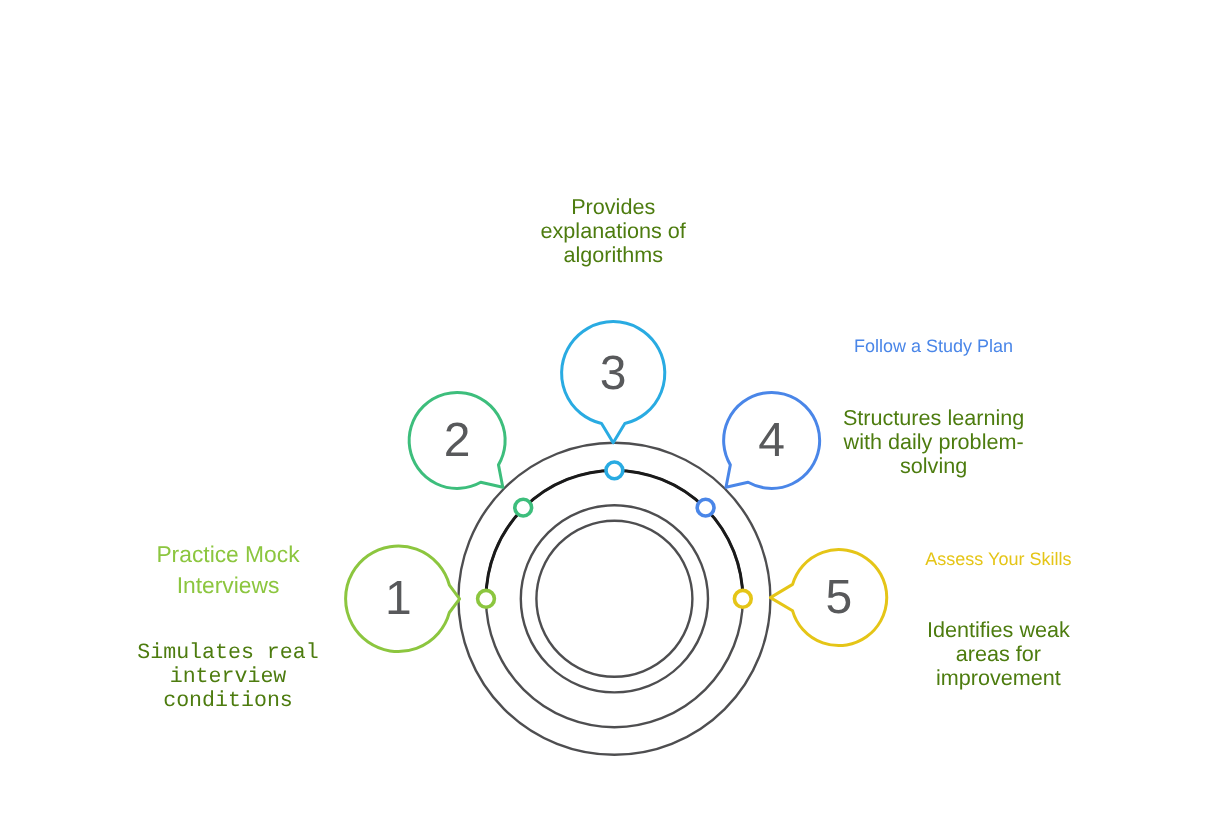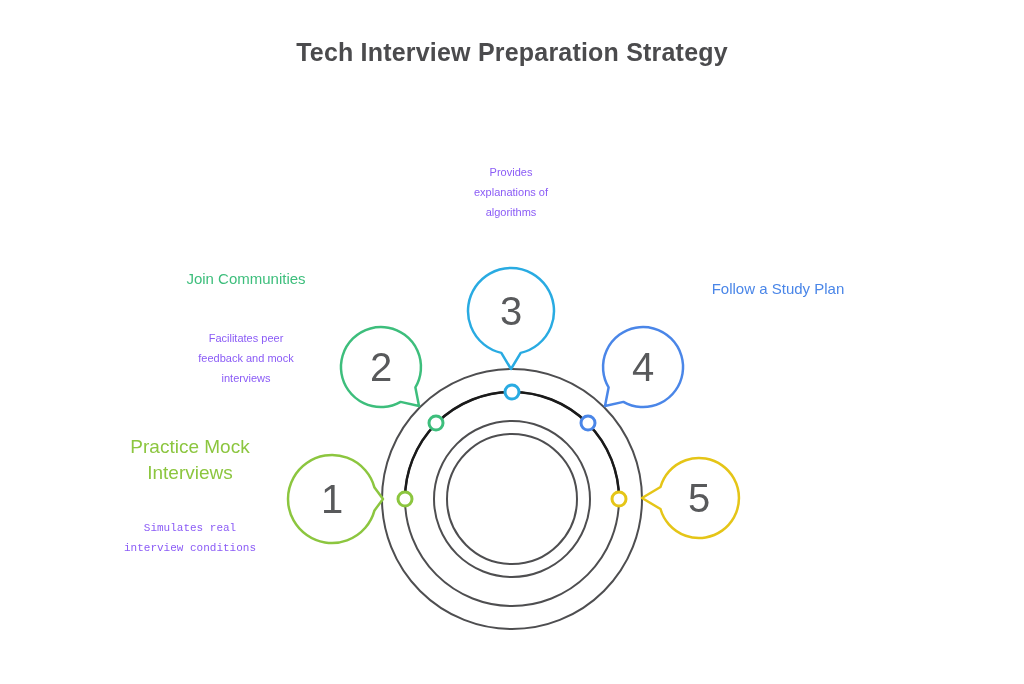--- a/index.html
+++ b/index.html
@@ -17,43 +17,42 @@
     position:absolute; width:60px; text-align:center;
     font-size:40px; line-height:40px; font-weight:400; color:#58595b;
   }
   .n1 { left:302px; top:479px; }
   .n2 { left:351px; top:347px; }
   .n3 { left:481px; top:291px; }
   .n4 { left:613px; top:347px; }
   .n5 { left:669px; top:478px; }
   .label-group { position:absolute; width:200px; text-align:center; white-space:pre-line; }
   .label-title { font-size:15px; line-height:21px; font-weight:400; }
-  .label-desc  { font-size:11px; line-height:20px; color:#8b5cf6; }
-  .g1 { left:90px;  top:416px; }
+  .label-desc  { font-size:18px; line-height:20px; color:#4d7c0f; }
+  .g1 { left:90px;  top:432px; }
   .g2 { left:146px; top:250px; }
   .g3 { left:411px; top:126px; }
   .g4 { left:678px; top:260px; }
   .g5 { left:732px; top:438px; }
   .g1 .label-title { color:#8CC63F; font-size:19px; line-height:26px; }
   .g2 .label-title { color:#3DBE7C; }
   .g3 .label-title { color:#29ABE2; }
   .g4 .label-title { color:#4A86E8; }
   .g5 .label-title { color:#E5C517; }
   .g1 .label-desc { margin-top:14px;font-family:Liberation Mono, monospace; }
   .g2 .label-desc { margin-top:21px; }
   .g3 .label-desc { margin-top:18px; }
   .g4 .label-desc { margin-top:21px; }
   .g5 .label-desc { margin-top:20px; }
 </style>
 </head>
 <body>
 
 <div class="canvas">
 
-  <h1 class="title">Tech Interview Preparation Strategy</h1>
 
   <svg class="diagram" width="1024" height="684" viewBox="0 0 1024 684">
 
     <g fill="none" stroke="#4e4e50" stroke-width="2">
       <circle cx="512" cy="499" r="130"></circle>
       <circle cx="512" cy="499" r="107"></circle>
       <circle cx="512" cy="499" r="78"></circle>
       <circle cx="512" cy="499" r="65"></circle>
     </g>
 
@@ -82,31 +81,34 @@
   <div class="num n4">4</div>
   <div class="num n5">5</div>
 
   <div class="label-group g1">
     <div class="label-title">Practice Mock
 Interviews</div>
     <div class="label-desc">Simulates real
 interview conditions</div>
   </div>
 
-  <div class="label-group g2">
-    <div class="label-title">Join Communities</div>
-    <div class="label-desc">Facilitates peer
-feedback and mock
-interviews</div>
-  </div>
 
   <div class="label-group g3">
     <div class="label-desc">Provides
 explanations of
 algorithms</div>
   </div>
 
   <div class="label-group g4">
     <div class="label-title">Follow a Study Plan</div>
+    <div class="label-desc">Structures learning
+with daily problem-
+solving</div>
   </div>
 
+  <div class="label-group g5">
+    <div class="label-title">Assess Your Skills</div>
+    <div class="label-desc">Identifies weak
+areas for
+improvement</div>
+  </div>
 
 </div>
 
 </body></html>

